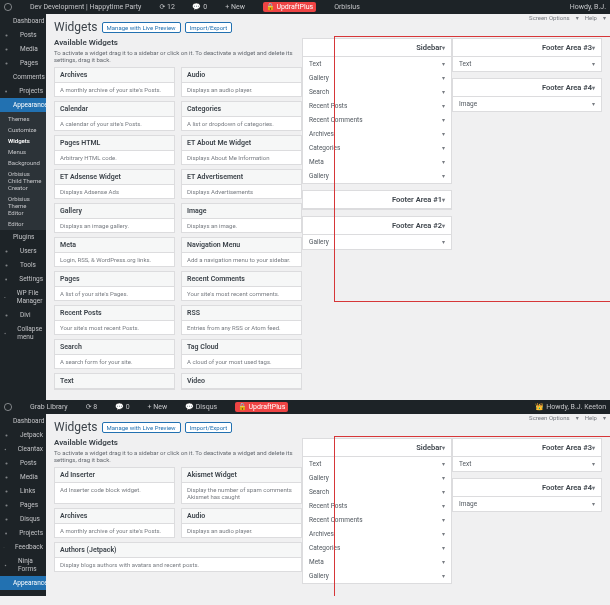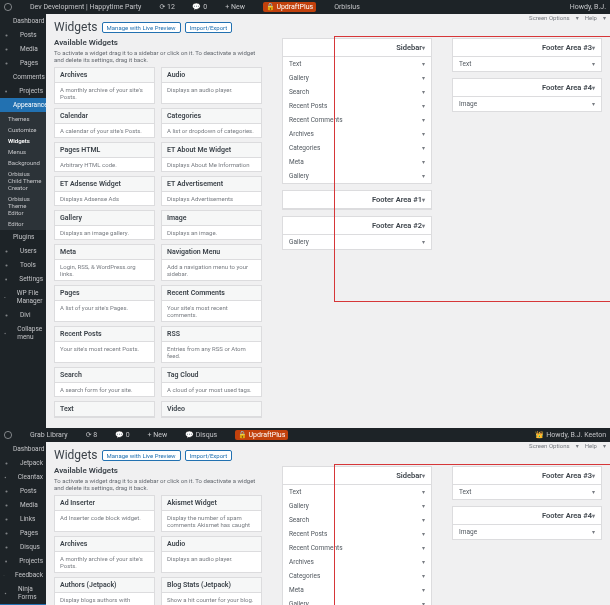--- a/index.html
+++ b/index.html
@@ -2,36 +2,36 @@
 <html><head>
 <meta charset="utf-8">
 <style>
 *{margin:0;padding:0;box-sizing:border-box;font-family:-apple-system,BlinkMacSystemFont,"Segoe UI",Roboto,sans-serif}
 body{background:#f0f0f1;font-size:9px;color:#3c434a}
 .stack{display:flex;flex-direction:column}
 .screenshot{display:flex;width:610px;position:relative}
 .hr-red{border:1.5px solid #d63638;position:absolute;pointer-events:none}
 .topbar{height:14px;background:#1d2327;color:#c3c4c7;display:flex;align-items:center;padding:0 4px;font-size:7px;gap:18px}
 .topbar .r{margin-left:auto}
-.topbar .ub{background:#c2410c;padding:1px 3px;border-radius:2px;color:#fff}
+.topbar .ub{background:#ef4444;padding:1px 3px;border-radius:2px;color:#fff}
 .sidebar{width:46px;background:#1d2327;color:#c3c4c7;font-size:6.5px;flex-shrink:0}
 .sidebar .mi{padding:3px 3px;display:flex;align-items:center;gap:10px;cursor:pointer}
 .sidebar .mi.act{background:#2271b1;color:#fff}
 .sidebar .mi .ic{width:7px;height:7px;opacity:.6}
 .sidebar .sub{background:#2c3338;padding:1px 0}
 .sidebar .sub .si{padding:2px 3px 2px 8px;font-size:6px;cursor:pointer}
 .sidebar .sub .si.cur{color:#fff;font-weight:600}
 .sidebar .badge{background:#d63638;color:#fff;border-radius:7px;padding:0 3px;font-size:5px;margin-left:2px}
 .main{flex:1;background:#f0f0f1;padding:6px 8px;position:relative}
 .scrtab{position:absolute;top:0;right:4px;font-size:6px;color:#787c82;display:flex;gap:6px}
 .h1{font-size:12px;font-weight:400;display:flex;align-items:center;gap:4px;margin-bottom:4px}
 .h1 .btn{border:1px solid #2271b1;color:#2271b1;padding:1px 4px;font-size:6px;border-radius:2px;background:#fff}
 .sect{font-size:8px;font-weight:600;margin-bottom:2px}
 .desc{font-size:6px;color:#646970;margin-bottom:4px}
-.cols{display:flex;gap:20px}
+.cols{display:flex;gap:0}
 .widcol{flex:1}
 .widrow{display:flex;gap:6px;margin-bottom:4px}
 .widbox{flex:1;background:#fff;border:1px solid #dcdcde}
 .widbox .wh{background:#f6f7f7;border-bottom:1px solid #dcdcde;padding:3px 5px;font-size:7px;font-weight:600}
 .widbox .wd{padding:3px 5px;font-size:6px;color:#787c82}
 .sbarcol{width:150px}
 .sbarbox{background:#fff;border:1px solid #dcdcde;margin-bottom:6px}
 .sbarbox .sh{padding:4px 6px;font-size:7.5px;font-weight:600;display:flex;justify-content:flex-end;align-items:center;border-bottom:1px solid #dcdcde;cursor:pointer}
 .sbarbox .sw{padding:3px 6px;font-size:6.5px;display:flex;justify-content:space-between;color:#50575e;cursor:pointer}
 .sbarbox .sh .chev,.sbarbox .sw .chev{font-size:6px;color:#787c82}
@@ -479,24 +479,20 @@
                   <div class="widbox">
                     <div class="wh">Audio</div>
                     <div class="wd">Displays an audio player.</div>
                   </div>
                 </div>
                 <div class="widrow">
                   <div class="widbox">
                     <div class="wh">Authors (Jetpack)</div>
                     <div class="wd">Display blogs authors with avatars and recent posts.</div>
                   </div>
-                  <div class="widbox">
-                    <div class="wh">Blog Stats (Jetpack)</div>
-                    <div class="wd">Show a hit counter for your blog.</div>
-                  </div>
                 </div>
               </div>
     </div>
     <div class="sbarcol" id="sb2">
               <div class="sbarbox">
                 <div class="sh">
                   <span>Sidebar</span>
                   <span class="chev">▾</span>
                 </div>
                 <div class="sw">

